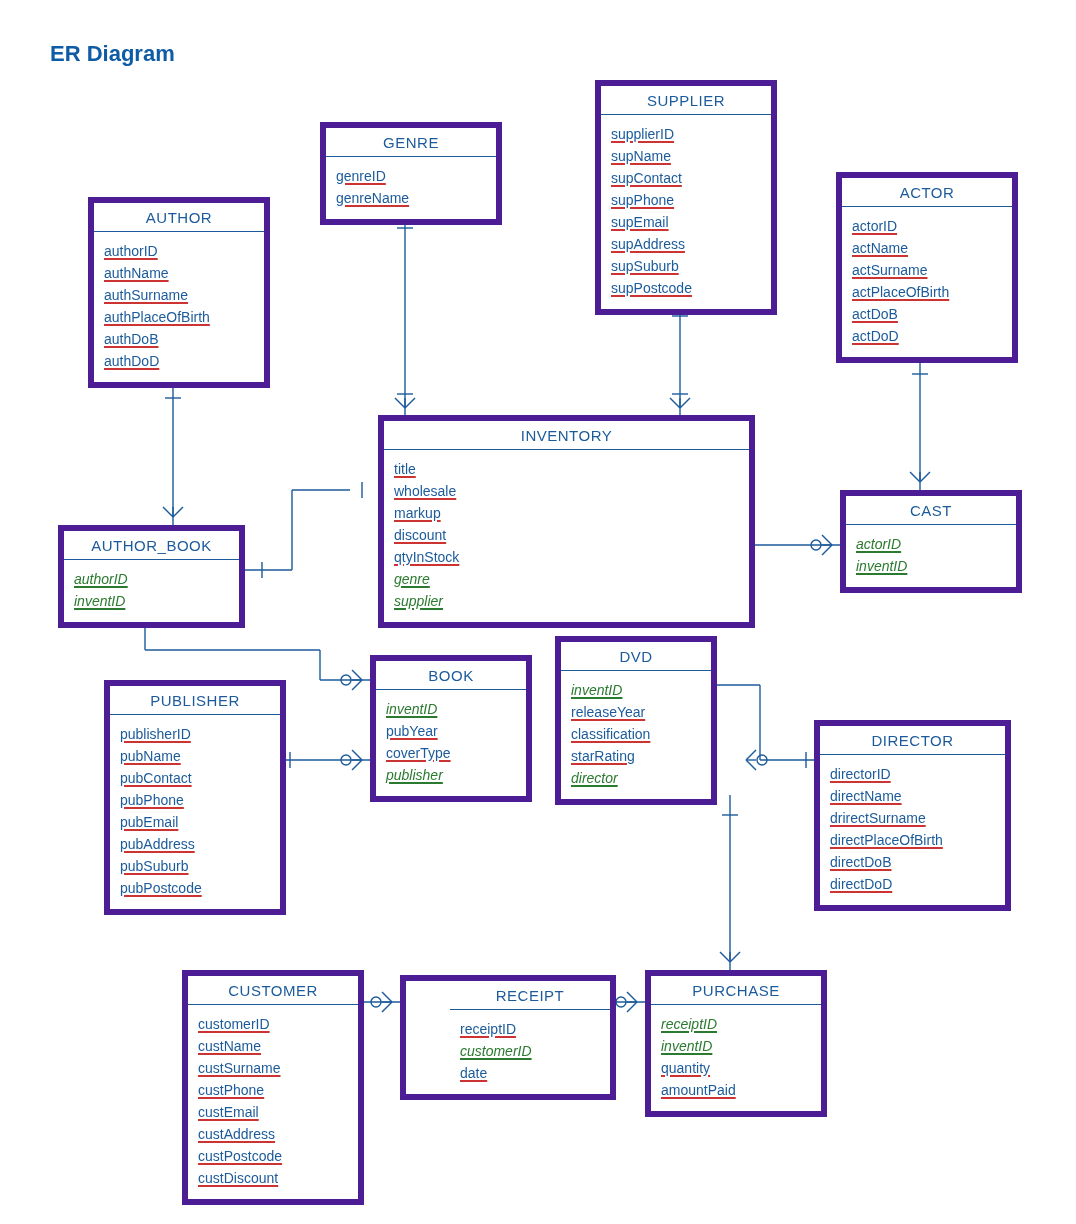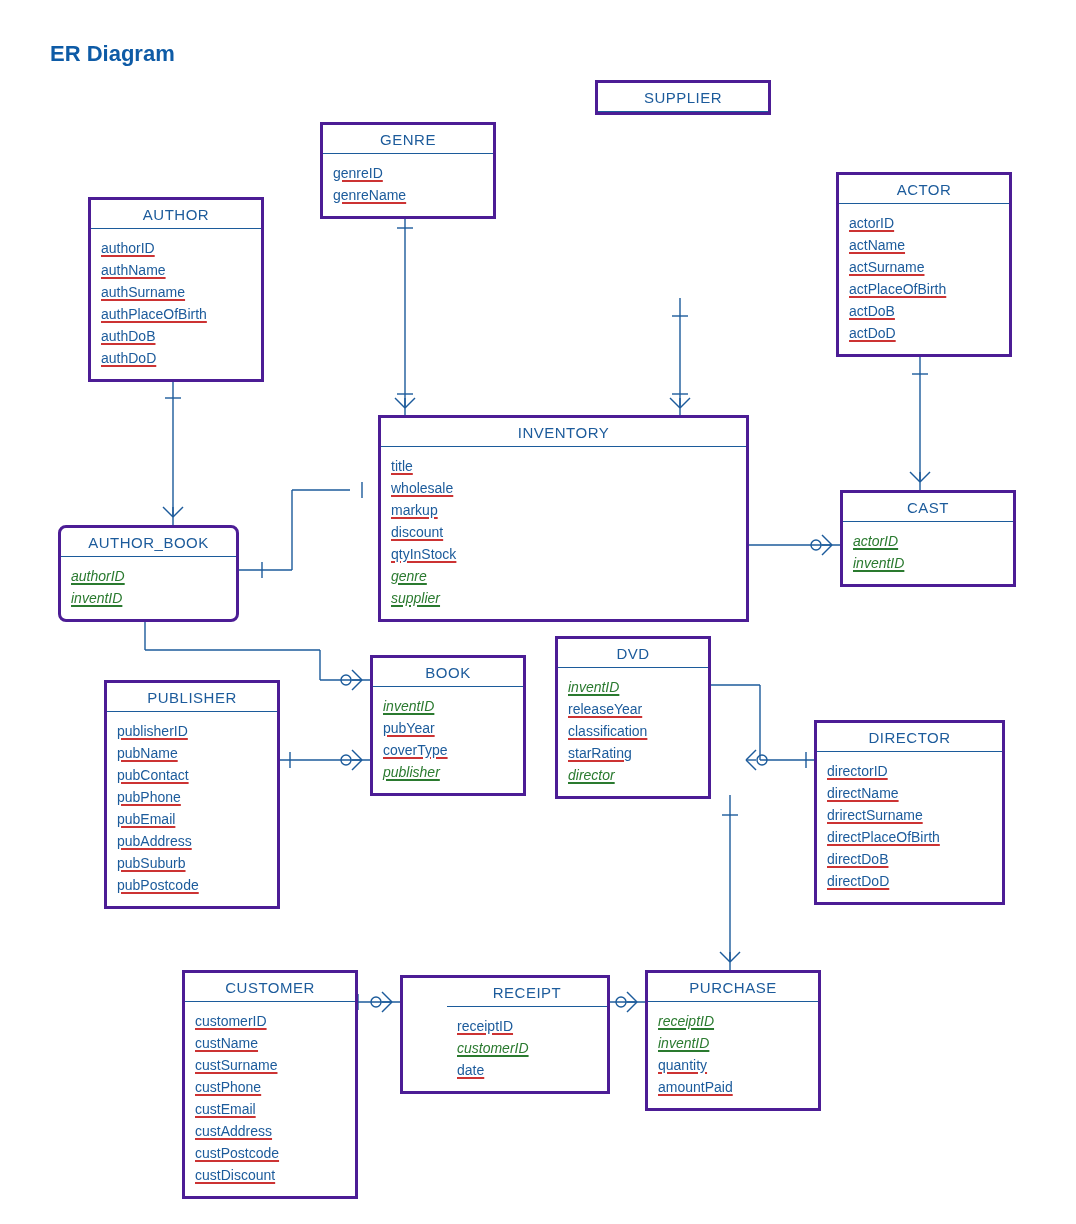--- a/index.html
+++ b/index.html
@@ -1,18 +1,18 @@
 <!DOCTYPE html>
 <html><head>
 <meta charset="utf-8">
 <style>
   body{margin:0;background:#fff;font-family:Arial,Helvetica,sans-serif;color:#1c5b9b}
   .wrap{position:relative;width:1076px;height:1224px}
   .title{position:absolute;left:50px;top:41px;font-size:22px;font-weight:700;color:#0e5ba6}
-  .entity{position:absolute;border:3px solid #4c1d95;background:#fff}
+  .entity{position:absolute;border:6px solid #4c1d95;background:#fff}
   .ename{border-bottom:1px solid #1c5b9b;text-align:center;padding:6px 10px 5px;font-size:15px;letter-spacing:.5px}
   .attrs{padding:8px 10px 10px}
   .attr{font-size:14px;line-height:22px;text-decoration:underline;text-decoration-color:#c33;text-decoration-thickness:1.5px;text-underline-offset:2px;white-space:nowrap}
   .attr.fk{font-style:italic;color:#2a7a2f;text-decoration-color:#2a7a2f}
   svg.lines{position:absolute;left:0;top:0;width:1076px;height:1224px;pointer-events:none}
   svg.lines line{stroke:#1c5b9b;stroke-width:1.4}
 </style>
 </head>
 <body>
 
@@ -106,33 +106,43 @@
       </div>
       <div class="entity" style="left: 320px; top: 122px; width: 170px;">
         <div class="ename">GENRE</div>
         <div class="attrs">
           <div class="attr">genreID</div>
           <div class="attr">genreName</div>
         </div>
       </div>
       <div class="entity" style="left: 595px; top: 80px; width: 170px;">
         <div class="ename">SUPPLIER</div>
+        <div class="attrs">
+          <div class="attr">supplierID</div>
+          <div class="attr">supName</div>
+          <div class="attr">supContact</div>
+          <div class="attr">supPhone</div>
+          <div class="attr">supEmail</div>
+          <div class="attr">supAddress</div>
+          <div class="attr">supSuburb</div>
+          <div class="attr">supPostcode</div>
+        </div>
       </div>
       <div class="entity" style="left: 836px; top: 172px; width: 170px;">
         <div class="ename">ACTOR</div>
         <div class="attrs">
           <div class="attr">actorID</div>
           <div class="attr">actName</div>
           <div class="attr">actSurname</div>
           <div class="attr">actPlaceOfBirth</div>
           <div class="attr">actDoB</div>
           <div class="attr">actDoD</div>
         </div>
       </div>
-      <div class="entity" style="left: 58px; top: 525px; width: 175px; border-radius: 8px;">
+      <div class="entity" style="left: 58px; top: 525px; width: 175px;">
         <div class="ename">AUTHOR_BOOK</div>
         <div class="attrs">
           <div class="attr fk">authorID</div>
           <div class="attr fk">inventID</div>
         </div>
       </div>
       <div class="entity" style="left: 350px; top: 415px; width: 365px; margin-left: 28px;">
         <div class="ename">INVENTORY</div>
         <div class="attrs">
           <div class="attr">title</div>

